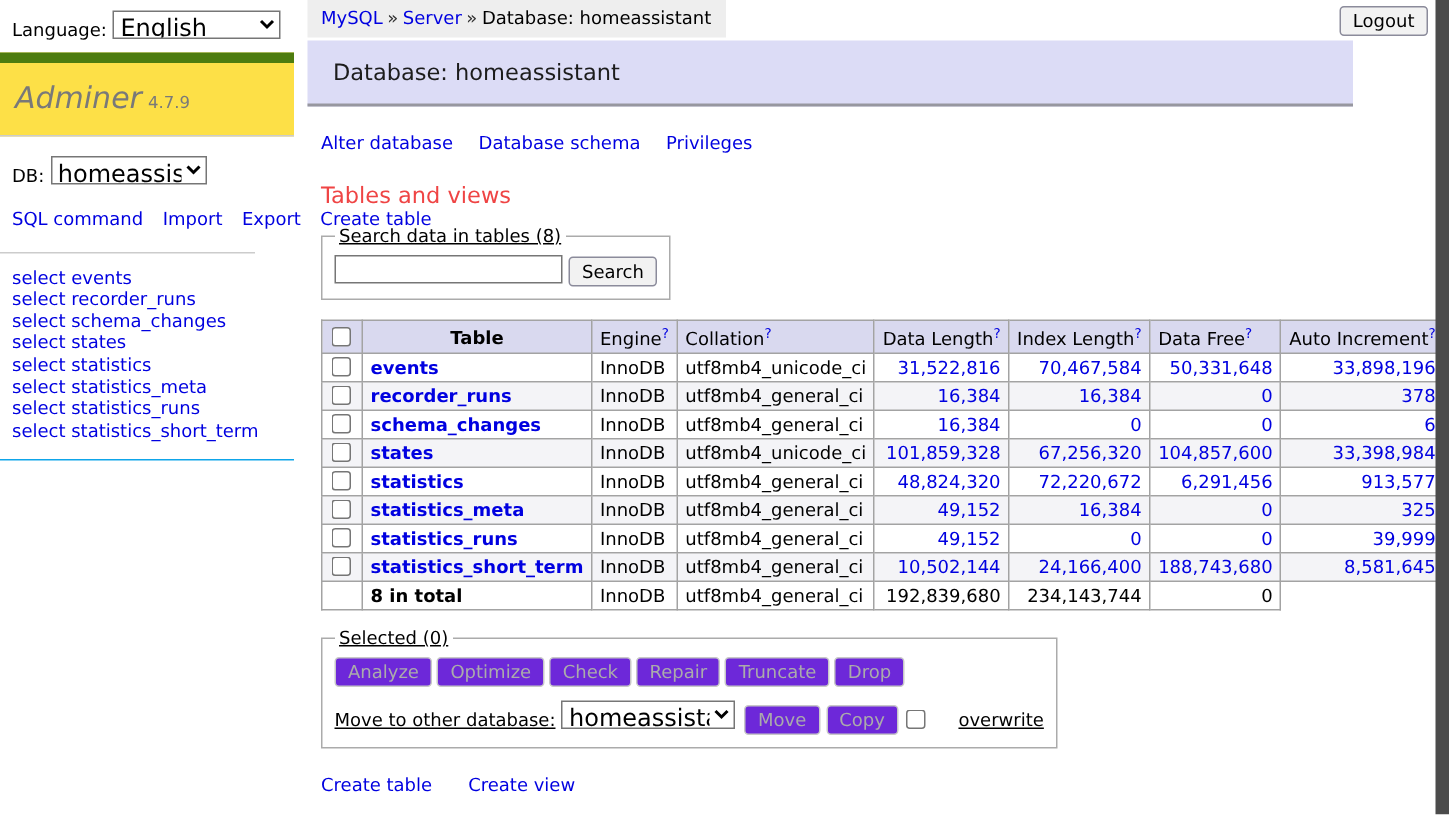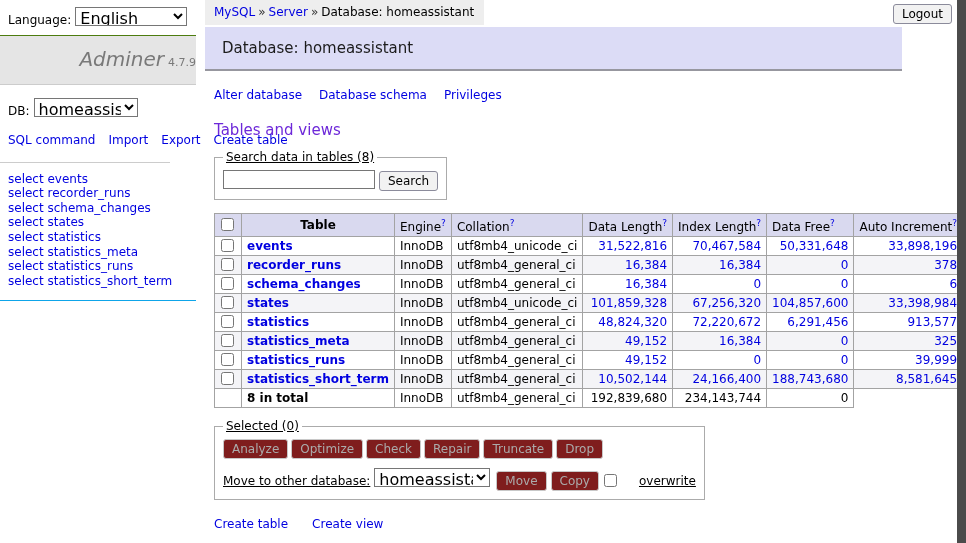--- a/index.html
+++ b/index.html
@@ -19,52 +19,51 @@
     font-family:"DejaVu Sans","Liberation Sans",sans-serif;font-size:12px;
   }
   a{color:var(--link);text-decoration:none;cursor:pointer;}
   select,input[type=text]{
     font-family:inherit;font-size:16px;border:1px solid #767676;background:#fff;height:19px;
   }
   button{
     font-family:inherit;font-size:12px;color:#000;
     background:#f2f2f2;border:1px solid #8b8b9b;border-radius:3px;padding:1px 8px;height:20px;
   }
-  button:disabled{color:#ababab;border-color:#c8c8c8;background:#7f1d1d;}
+  button:disabled{color:#ababab;border-color:#c8c8c8;background:#6d28d9;}
   input[type=checkbox]{width:13px;height:13px;margin:0 2px 0 1px;vertical-align:-2px;}
 
   
   #sidebar{position:absolute;left:0;top:0;width:196px;}
   .lang-row{padding:7px 0 0 8px;}
   .lang-row select{width:112px;margin-left:4px;}
   .banner{
-    margin-top:8px;background:#e5e5e5;border-top:1px solid #4d7c0f;border-bottom:1px solid #ccc;
+    margin-top:8px;background:#fde047;border-top:7px solid #4d7c0f;border-bottom:1px solid #ccc;
     padding:11px 0 13px 10px;
-    text-align:right;
   }
   .banner .logo{font-style:italic;font-size:20px;color:#797979;}
   .banner .ver{font-size:11px;color:#797979;margin-left:4px;}
   .db-row{padding:13px 0 0 8px;}
   .db-row select{width:104px;margin-left:4px;}
   .side-actions{padding:13px 8px 12px 8px;width:170px;line-height:1.55;border-bottom:1px solid #ccc;}
   .side-actions a{margin-right:13px;white-space:nowrap;}
   .side-tables{padding:9px 0 11px 8px;border-bottom:1px solid #0ea5e9;line-height:1.22;}
   .side-tables a{display:block;}
 
   
   #main{margin-left:205px;}
   .breadcrumb{display:inline-block;background:var(--crumb-bg);padding:5px 10px 6px 9px;}
   .breadcrumb .sep{color:#333;margin:0 3px;}
   .title-bar{
     margin:2px 64px 0 0;background:var(--title-bar);border-bottom:2px solid #97979f;
     padding:12px 0 12px 17px;font-size:15px;color:#1c1c1c;
   }
   .page-links{margin:17px 0 0 9px;}
   .page-links a{margin-right:17px;}
-  h3{font-size:15px;font-weight:normal;margin:19px 0 0 9px;color:#6d28d9;}
+  h3{font-size:15px;font-weight:normal;margin:19px 0 0 9px;color:#ef4444;}
   fieldset{border:1px solid #ababab;margin:11px 0 0 9px;padding:6px 8px 8px 8px;display:inline-block;text-decoration:underline;}
   legend{font-size:12px;padding:0 3px;}
   .search-box input[type=text]{width:152px;margin-right:4px;}
 
   table{border-collapse:collapse;margin:13px 0 0 9px;font-size:12px;}
   th,td{border:1px solid #a3a3a3;padding:2px 5px;height:18px;line-height:14px;white-space:nowrap;}
   thead th{background:var(--th-bg);font-weight:normal;text-align:left;}
   thead th.c-table{font-weight:bold;text-align:center;}
   thead sup{font-size:9px;}
   thead sup a{cursor:help;}

